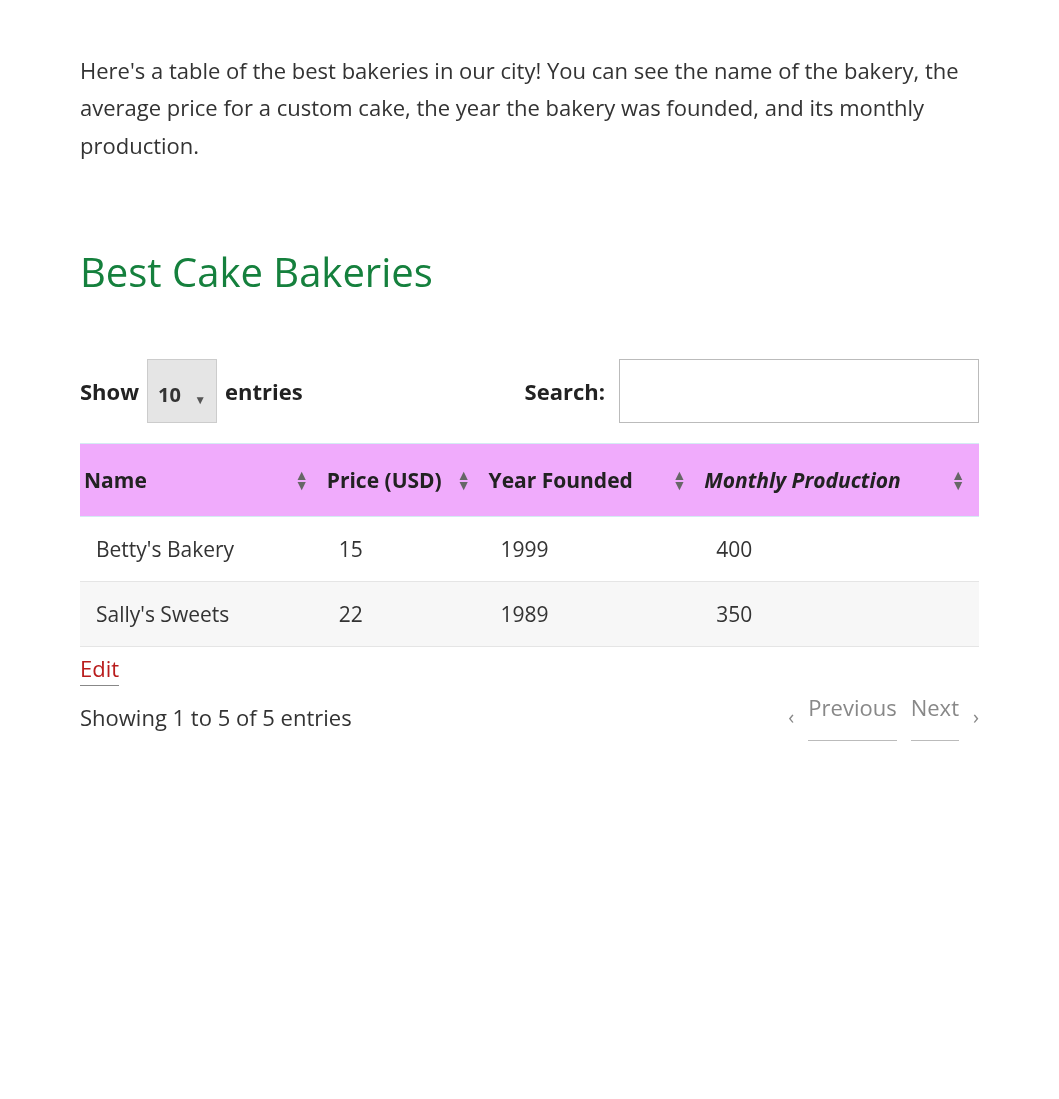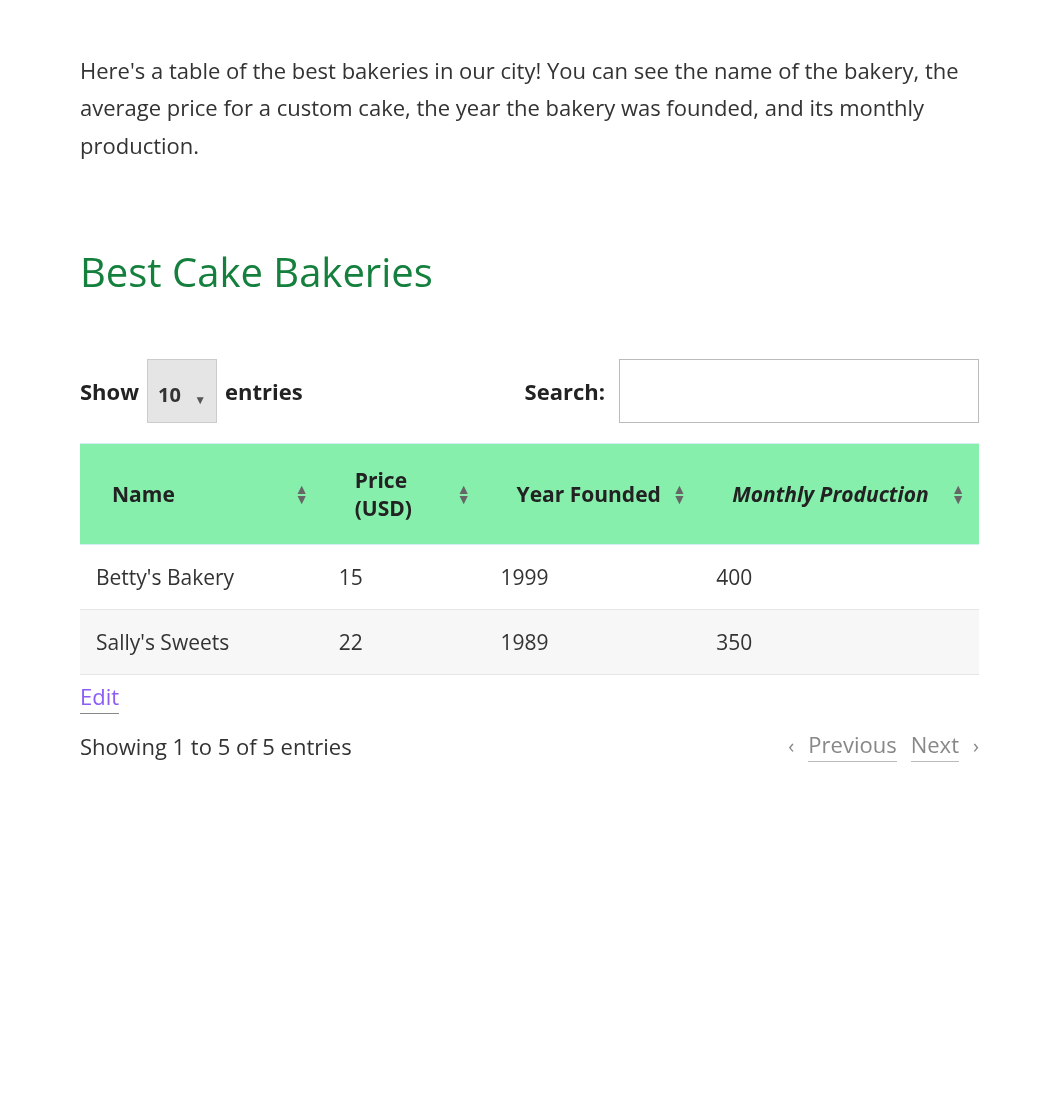--- a/index.html
+++ b/index.html
@@ -68,25 +68,25 @@
     font-size: 20px;
     padding: 0 10px;
     background: #fff;
   }
   table.data-table {
     width: 100%;
     border-collapse: collapse;
     font-size: 21px;
   }
   table.data-table thead th {
-    background: #86efac;
+    background: #f0abfc;
     color: #222;
     font-weight: 700;
     text-align: left;
-    padding: 22px 32px;
+    padding: 22px 4px;
     position: relative;
     border-top: 1px solid #d4ecf3;
     border-bottom: 1px solid #d4ecf3;
   }
   .sort-icons {
     position: absolute;
     right: 14px;
     top: 50%;
     transform: translateY(-50%);
     display: flex;
@@ -105,43 +105,43 @@
   table.data-table tbody tr:nth-child(even) td {
     background: #f7f7f7;
   }
   table.data-table tbody tr:last-child td {
     border-bottom: 1px solid #e5e5e5;
   }
   .edit-link {
     display: inline-block;
     margin-top: 6px;
     font-size: 22px;
-    color: #8b5cf6;
+    color: #b91c1c;
     text-decoration: none;
     border-bottom: 1px solid #888;
     padding-bottom: 2px;
   }
   .footer-row {
     display: flex;
     justify-content: space-between;
     align-items: center;
-    margin-top: 15px;
+    margin-top: 6px;
     font-size: 22px;
     color: #333;
   }
   .pagination {
     display: flex;
     align-items: center;
     gap: 14px;
     color: #888;
   }
   .pagination .pag-link {
     color: #888;
     border-bottom: 1px solid #bbb;
-    padding-bottom: 2px;
+    padding-bottom: 18px;
     text-decoration: none;
   }
   .pagination .chevron {
     color: #888;
     font-size: 20px;
   }
 </style>
 </head>
 <body>
 

